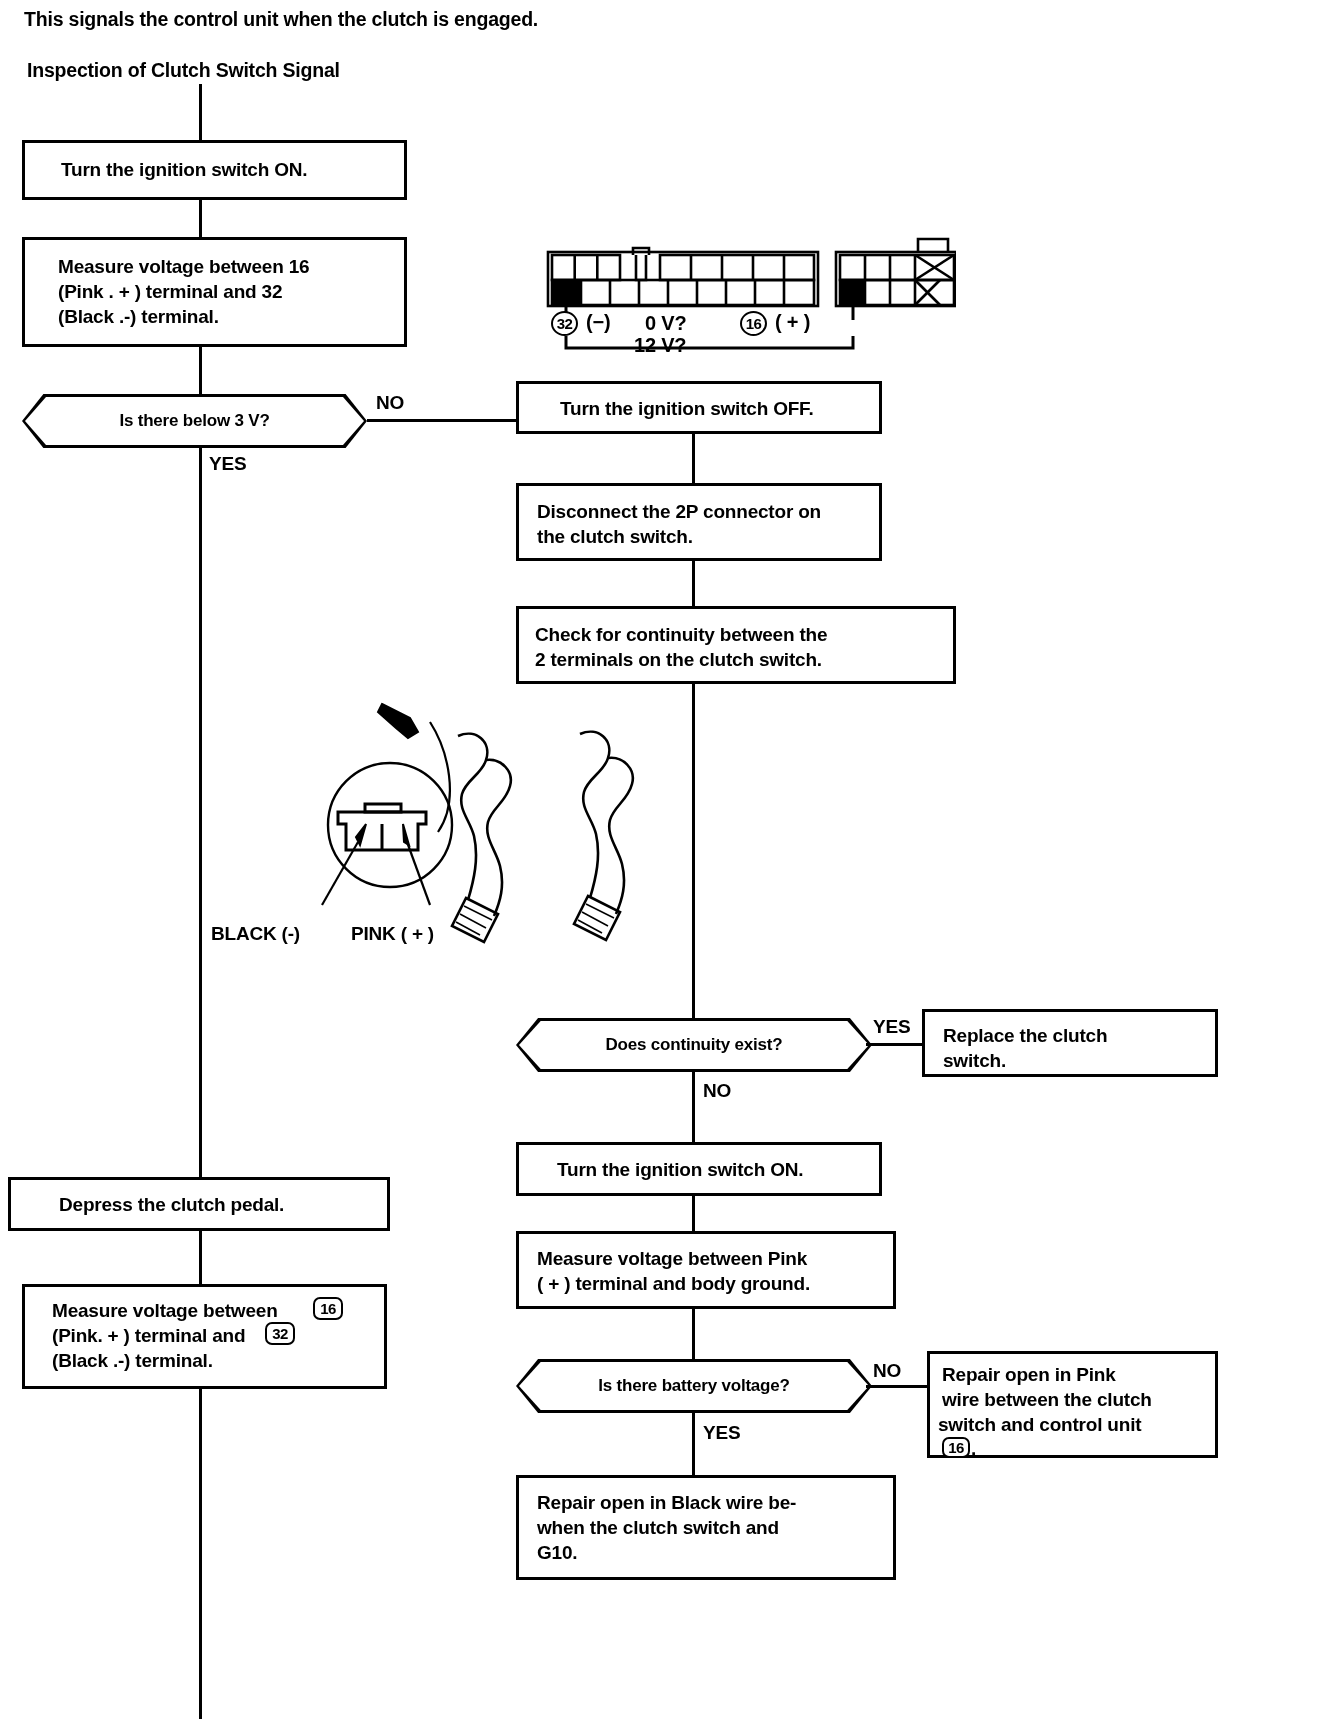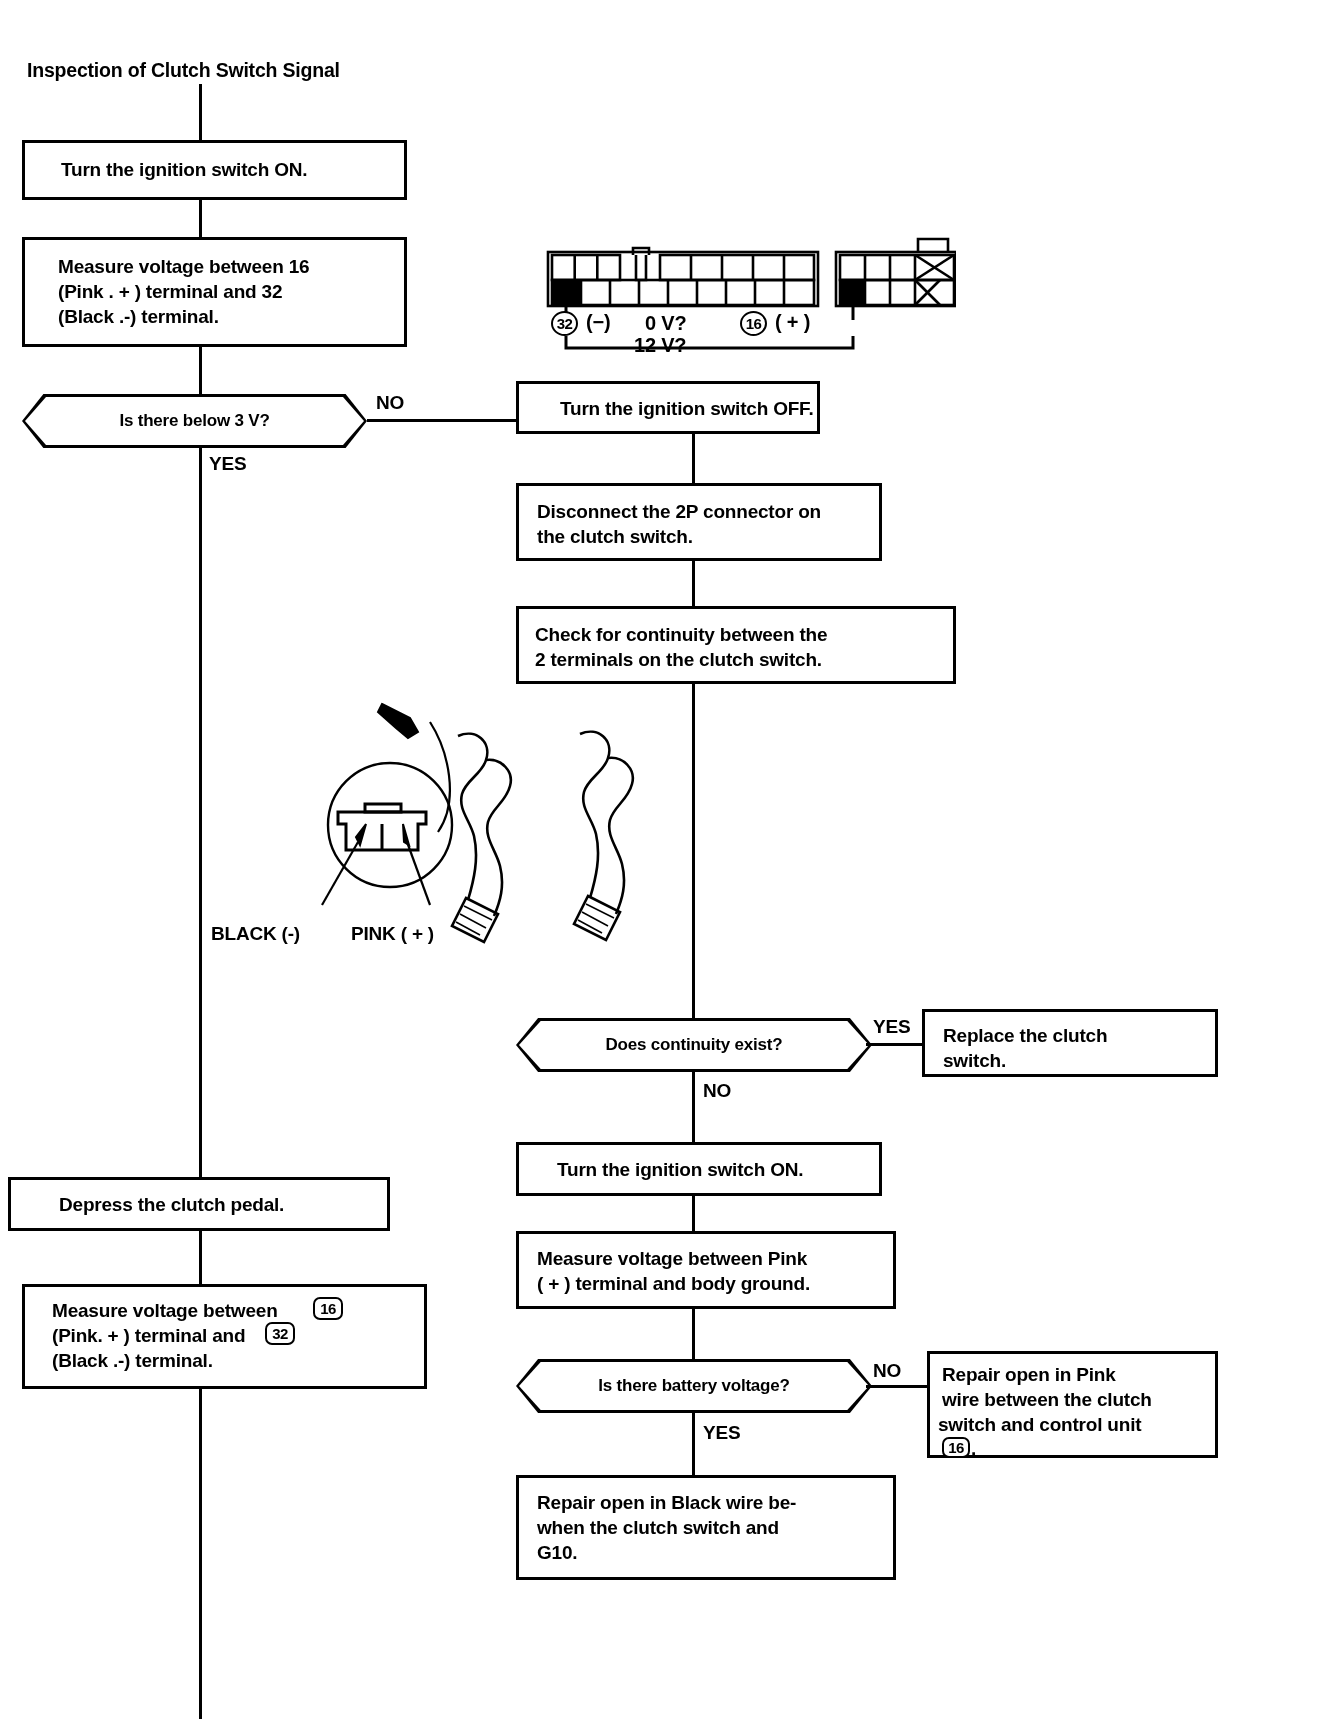--- a/index.html
+++ b/index.html
@@ -121,20 +121,21 @@
   }
 
   
   .illus { position: absolute; }
 </style>
 </head>
 <body>
 
 <div id="page">
 
+  <div class="txt heading" style="left:24px; top:7px;">This signals the control unit when the clutch is engaged.</div>
 
   <div class="txt heading" style="left:27px; top:58px;">Inspection of Clutch Switch Signal</div>
 
   <div class="vline" style="left:199px; top:84px; height:56px;"></div>
 
   <div class="box" style="left:22px; top:140px; width:385px; height:60px;">
     <div class="boxtext" style="left:36px; top:14px;">Turn the ignition switch ON.</div>
   </div>
 
   <div class="vline" style="left:199px; top:200px; height:37px;"></div>
@@ -228,21 +229,21 @@
 
   <div class="circnum" style="left:551px; top:311px; width:27px; height:25px;">32</div>
   <div class="txt" style="left:586px; top:310px; font-size:20px;">(−)</div>
 
   <div class="circnum" style="left:740px; top:311px; width:27px; height:25px;">16</div>
   <div class="txt" style="left:775px; top:310px; font-size:20px;">( + )</div>
 
   <div class="txt" style="left:645px; top:311px; font-size:20px;">0 V?</div>
   <div class="txt" style="left:634px; top:333px; font-size:20px;">12 V?</div>
 
-  <div class="box" style="left:516px; top:381px; width:304px; height:53px;">
+  <div class="box" style="left:516px; top:381px; width:366px; height:53px;">
     <div class="boxtext" style="left:41px; top:12px;">Turn the ignition switch OFF.</div>
   </div>
 
   <div class="vline" style="left:692px; top:434px; height:49px;"></div>
 
   <div class="box" style="left:516px; top:483px; width:366px; height:78px;">
     <div class="boxtext" style="left:18px; top:13px;">Disconnect the 2P connector on</div>
     <div class="boxtext" style="left:18px; top:38px;">the clutch switch.</div>
   </div>
 
@@ -381,21 +382,21 @@
     <div class="boxtext" style="left:18px; top:37px;">when the clutch switch and</div>
     <div class="boxtext" style="left:18px; top:62px;">G10.</div>
   </div>
 
   <div class="box" style="left:8px; top:1177px; width:382px; height:54px;text-align:center;">
     <div class="boxtext" style="left:48px; top:12px;">Depress the clutch pedal.</div>
   </div>
 
   <div class="vline" style="left:199px; top:1231px; height:53px;"></div>
 
-  <div class="box" style="left:22px; top:1284px; width:405px; height:105px;">
+  <div class="box" style="left:22px; top:1284px; width:365px; height:105px;">
     <div class="boxtext" style="left:27px; top:11px;">Measure voltage between</div>
     <div class="roundrect" style="left:288px; top:10px; width:30px; height:23px;">16</div>
 
     <div class="boxtext" style="left:27px; top:36px;">(Pink. + ) terminal and</div>
     <div class="roundrect" style="left:240px; top:35px; width:30px; height:23px;">32</div>
 
     <div class="boxtext" style="left:27px; top:61px;">(Black .-) terminal.</div>
   </div>
 
   <div class="vline" style="left:199px; top:1389px; height:330px;"></div>

